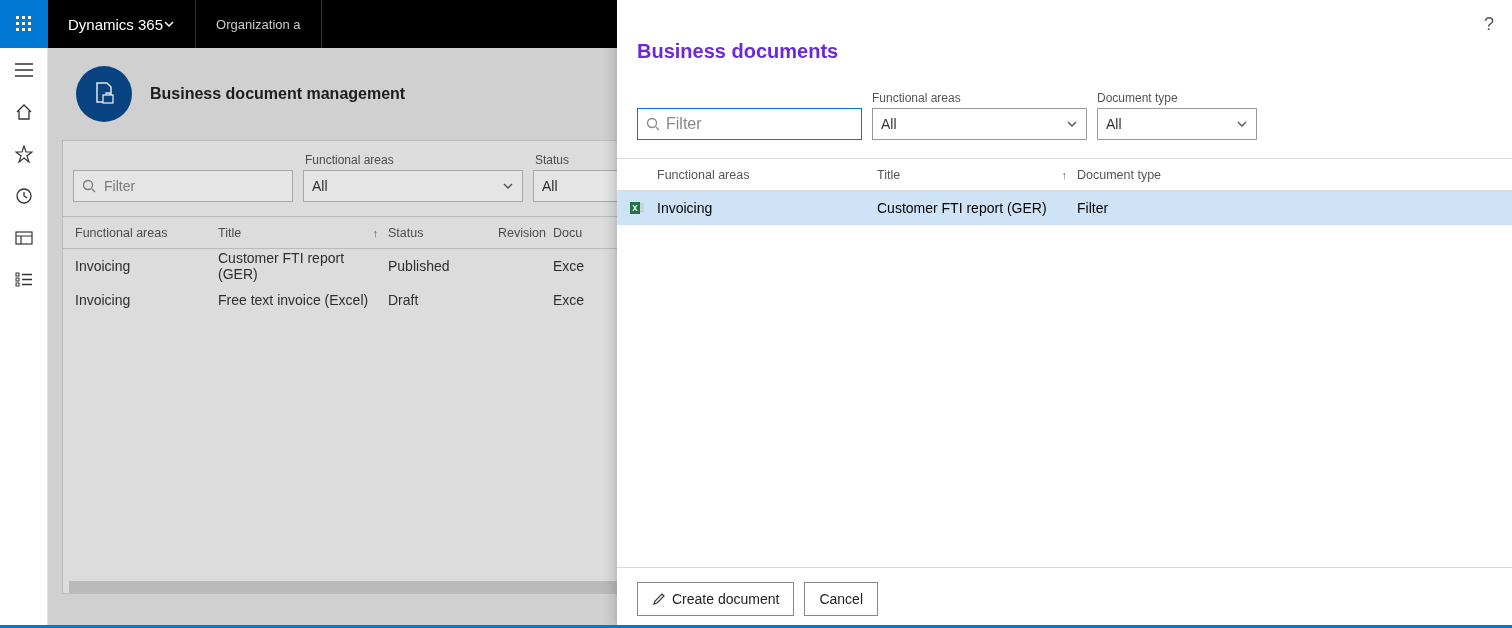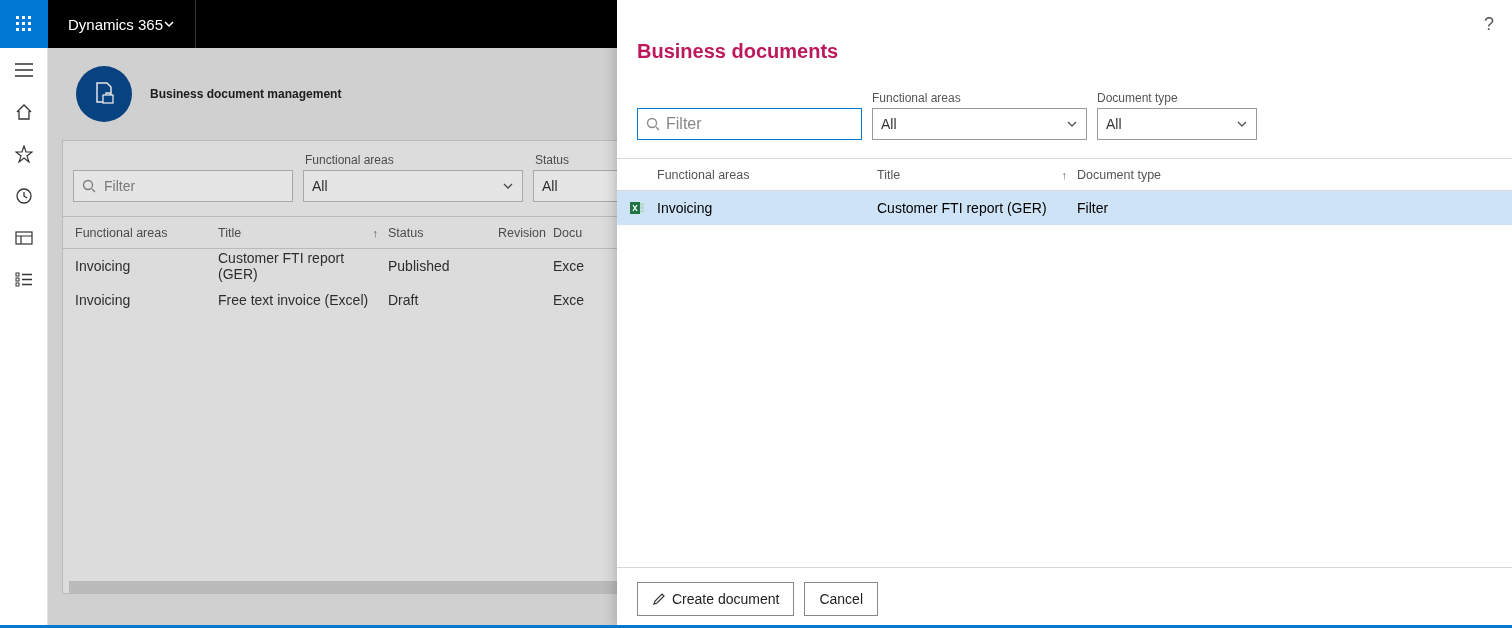--- a/index.html
+++ b/index.html
@@ -85,21 +85,21 @@
     .page-icon {
       width: 56px;
       height: 56px;
       border-radius: 50%;
       background: #0b4a90;
       display: flex;
       align-items: center;
       justify-content: center;
     }
     .page-title {
-      font-size: 12px;
+      font-size: 16px;
       font-weight: 600;
       color: #222;
     }
     .page-body {
       margin: 0 14px 0 14px;
       background: #f5f5f5;
       border: 1px solid #d0d0d0;
       height: 454px;
       padding: 12px 0 0 0;
       position: relative;
@@ -203,21 +203,21 @@
       position: absolute;
       top: 14px;
       right: 18px;
       font-size: 18px;
       color: #555;
     }
     .modal-title {
       font-size: 20px;
       font-weight: 600;
       padding: 40px 0 0 20px;
-      color: #be185d;
+      color: #6d28d9;
     }
     .modal-filters {
       display: flex;
       gap: 10px;
       padding: 28px 20px 10px 20px;
       align-items: flex-end;
     }
     .modal-filter-group {
       display: flex;
       flex-direction: column;
@@ -325,20 +325,23 @@
         <rect x="6" y="12" width="3" height="3" fill="#fff"></rect>
         <rect x="12" y="12" width="3" height="3" fill="#fff"></rect>
     </svg>
   </div>
   <div class="topbar-section">
     <span>Dynamics 365</span>
     <svg width="12" height="12" viewBox="0 0 12 12">
         <path d="M2 4 L6 8 L10 4" stroke="#fff" stroke-width="1.5" fill="none"></path>
       </svg>
   </div>
+  <div class="topbar-section secondary">
+    <span>Organization a</span>
+  </div>
 </div>
 
 <div class="leftrail">
   <div class="leftrail-icon">
     <svg width="18" height="14" viewBox="0 0 18 14">
         <path d="M0 1h18M0 7h18M0 13h18" stroke="#333" stroke-width="1.5"></path>
       </svg>
   </div>
   <div class="leftrail-icon">
     <svg width="18" height="18" viewBox="0 0 18 18">

